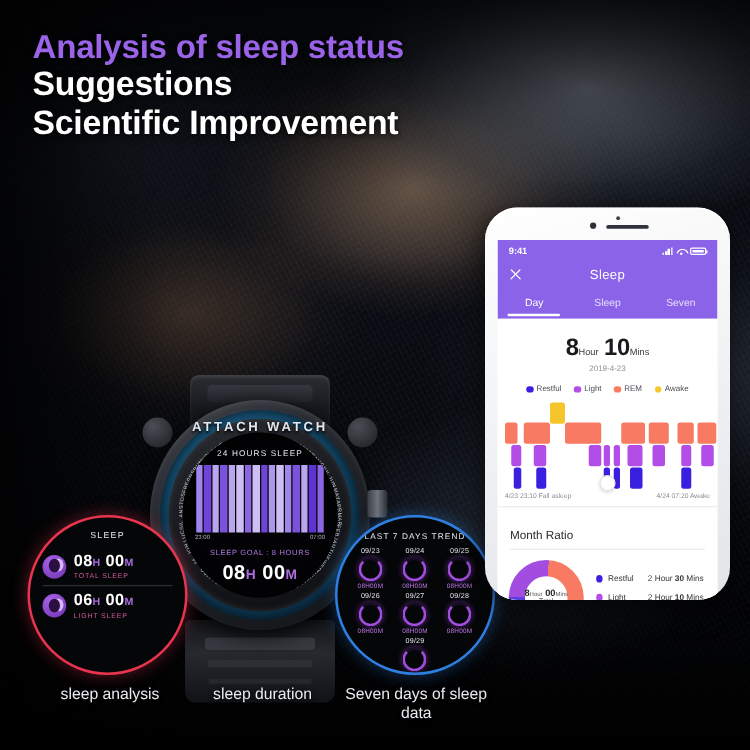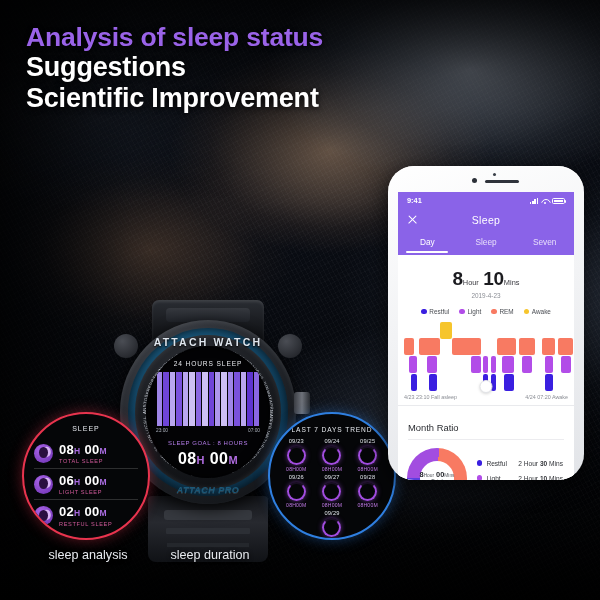--- a/index.html
+++ b/index.html
@@ -478,37 +478,32 @@
       <div class="ws-axis">
         <span>23:00</span>
         <span>07:00</span>
       </div>
       <div class="ws-goal">SLEEP GOAL : 8 HOURS</div>
       <div class="ws-dur">
         <span>08</span><em>H</em>
         <span>00</span><em>M</em>
       </div>
     </div>
-    <div class="w-footer">ATTACH PRO</div>
   </div>
 
   <div class="badge badge-left">
     <div class="bl-title">SLEEP</div>
     <div class="bl-rows" id="badge-left-rows">
         <div class="bl-row">
           <span class="bl-icon"></span>
           <span class="bl-txt"><span class="bl-val">08<em>H</em> 00<em>M</em></span><span class="bl-lbl" style="display:block">TOTAL  SLEEP</span></span>
         </div>
         <div class="bl-row">
           <span class="bl-icon"></span>
           <span class="bl-txt"><span class="bl-val">06<em>H</em> 00<em>M</em></span><span class="bl-lbl" style="display:block">LIGHT  SLEEP</span></span>
-        </div>
-        <div class="bl-row">
-          <span class="bl-icon"></span>
-          <span class="bl-txt"><span class="bl-val">02<em>H</em> 00<em>M</em></span><span class="bl-lbl" style="display:block">RESTFUL  SLEEP</span></span>
         </div>
       </div>
   </div>
 
   <div class="badge badge-right">
     <div class="br-title">LAST  7  DAYS  TREND</div>
     <div class="br-grid" id="badge-right-grid">
         <div class="br-cell">
           <div class="br-d">09/23</div>
           <div class="br-ring"></div>
@@ -542,20 +537,21 @@
         <div class="br-cell wide">
           <div class="br-d">09/29</div>
           <div class="br-ring"></div>
           <div class="br-v"></div>
         </div>
       </div>
   </div>
 
   <div class="cap cap-2">sleep duration</div>
   <div class="cap cap-1">sleep analysis</div>
+  <div class="cap cap-3">Seven days of sleep data</div>
 
   <div class="phone">
     <div class="ph-dot"></div>
     <div class="ph-cam"></div>
     <div class="ph-spk"></div>
 
     <div class="ph-screen">
 
       <div class="app-bar">
         <div class="status">

